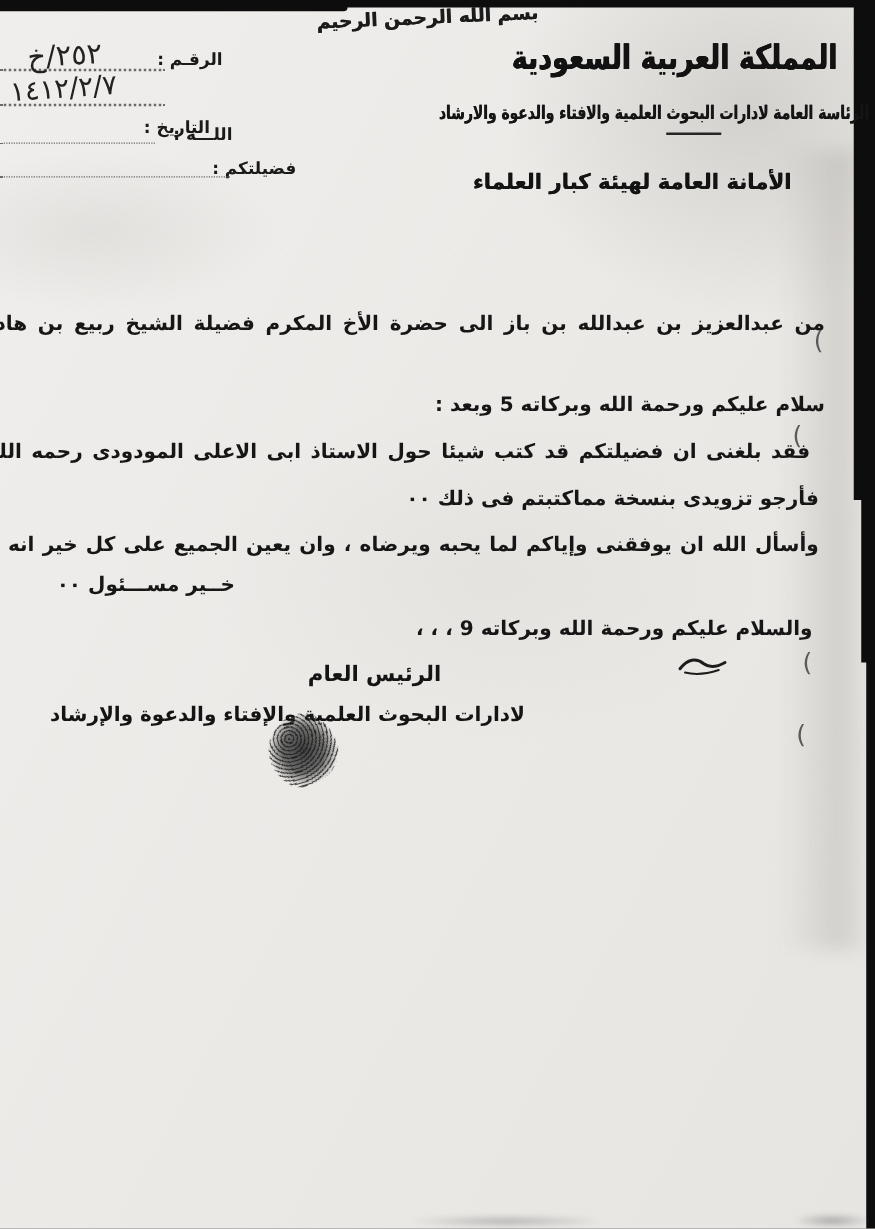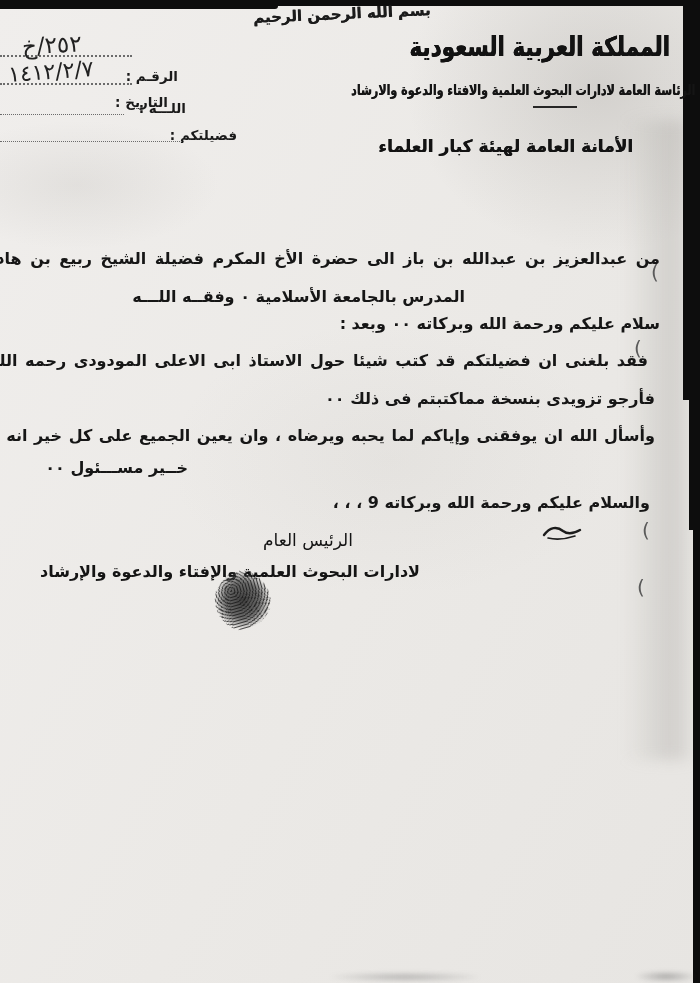--- a/index.html
+++ b/index.html
@@ -41,39 +41,39 @@
   
   .field-label{font-size:13.5px;font-weight:bold;color:#1a1a1a;}
   .dots{height:0;border-bottom:2px dotted #6b6b6b;}
   .hand{font-weight:400;color:#222;letter-spacing:1px;}
   .hand-number{left:22px;top:32px;font-size:23px;transform:rotate(-3deg);}
   .hand-date{left:8px;top:59px;font-size:22px;transform:rotate(-4deg);}
   .dots-number{left:0;top:55px;width:132px;}
   .dots-date{left:0;top:83px;width:132px;}
   .dots-attach{left:0;top:114px;width:124px;border-bottom-width:1.5px;}
   .dots-subject{left:0;top:141px;width:184px;border-bottom-width:1.5px;}
-  .label-number{right:522px;top:40px;margin-top:28px;}
+  .label-number{right:522px;top:40px;}
   .label-date{right:532px;top:69px;margin-top:25px;}
   .label-attach{right:514px;top:100px;}
   .label-subject{right:463px;top:127px;}
   .department{right:67px;top:136px;font-size:17px;font-weight:bold;
     text-shadow:.4px 0 0 currentColor;color:#131313;text-align:right;}
   
   .bl{position:absolute;white-space:nowrap;direction:rtl;unicode-bidi:isolate;
     font-size:16px;font-weight:bold;color:#161616;}
   .l1{right:40px;top:249px;word-spacing:3px;}
   .l2{right:235px;top:287px;}
   .l3{right:40px;top:314px;}
   .l4{right:52px;top:351px;word-spacing:2px;}
   .l5{right:45px;top:389px;}
   .l6{right:45px;top:426px;word-spacing:1px;}
   .l7{right:512px;top:458px;text-align:center;}
   .l8{right:50px;top:493px;}
   
-  .sig1{right:347px;top:530px;font-size:17px;font-weight:normal;}
+  .sig1{right:347px;top:530px;font-size:17px;font-weight:bold;}
   .sig2{right:280px;top:562px;font-size:16px;font-weight:bold;}
   .squiggle{left:540px;top:524px;width:44px;height:20px;}
   .stamp{
     left:215px;top:571px;width:55px;height:58px;
     transform:rotate(-16deg);opacity:.92;
     border-radius:54% 46% 58% 42% / 50% 56% 44% 50%;
     background:
       repeating-radial-gradient(circle at 35% 30%,rgba(0,0,0,.75) 0 1px,rgba(0,0,0,0) 1px 3px),
       radial-gradient(closest-side,rgba(38,38,38,.95),rgba(72,72,72,.85) 62%,rgba(120,120,120,.45) 86%,rgba(120,120,120,0));
     filter:blur(.4px);
@@ -121,22 +121,21 @@
 
   <div class="abs rtl field-label label-attach">اللـــه :</div>
   <div class="abs dots dots-attach"></div>
 
   <div class="abs rtl field-label label-subject">فضيلتكم :</div>
   <div class="abs dots dots-subject"></div>
 
   <div class="abs rtl department">الأمانة العامة لهيئة كبار العلماء</div>
 
   <div class="bl l1">من عبدالعزيز بن عبدالله بن باز الى حضرة الأخ المكرم فضيلة الشيخ ربيع بن هادى مدخلى</div>
-  <div class="bl l2">المدرس بالجامعة الأسلامية ٠ وفقــه اللـــه</div>
-  <div class="bl l3">سلام عليكم ورحمة الله وبركاته ٠٠ وبعد :</div>
+  <div class="bl l3">سلام عليكم ورحمة الله وبركاته 5 وبعد :</div>
   <div class="bl l4">فقد بلغنى ان فضيلتكم قد كتب شيئا حول الاستاذ ابى الاعلى المودودى رحمه الله ٠</div>
   <div class="bl l5">فأرجو تزويدى بنسخة مماكتبتم فى ذلك ٠٠</div>
   <div class="bl l6">وأسأل الله ان يوفقنى وإياكم لما يحبه ويرضاه ، وان يعين الجميع على كل خير انه</div>
   <div class="bl l7">خــير مســـئول ٠٠</div>
   <div class="bl l8">والسلام عليكم ورحمة الله وبركاته 9 ، ، ،</div>
 
   <svg class="abs squiggle" viewBox="0 0 44 20">
     <path d="M4,11 C10,3 17,2 23,7 C27,10 33,10 40,6" fill="none" stroke="#1c1c1c" stroke-width="2.4" stroke-linecap="round"></path>
     <path d="M8,14 C16,16 26,15 35,12" fill="none" stroke="#1c1c1c" stroke-width="1.6" stroke-linecap="round"></path>
   </svg>

